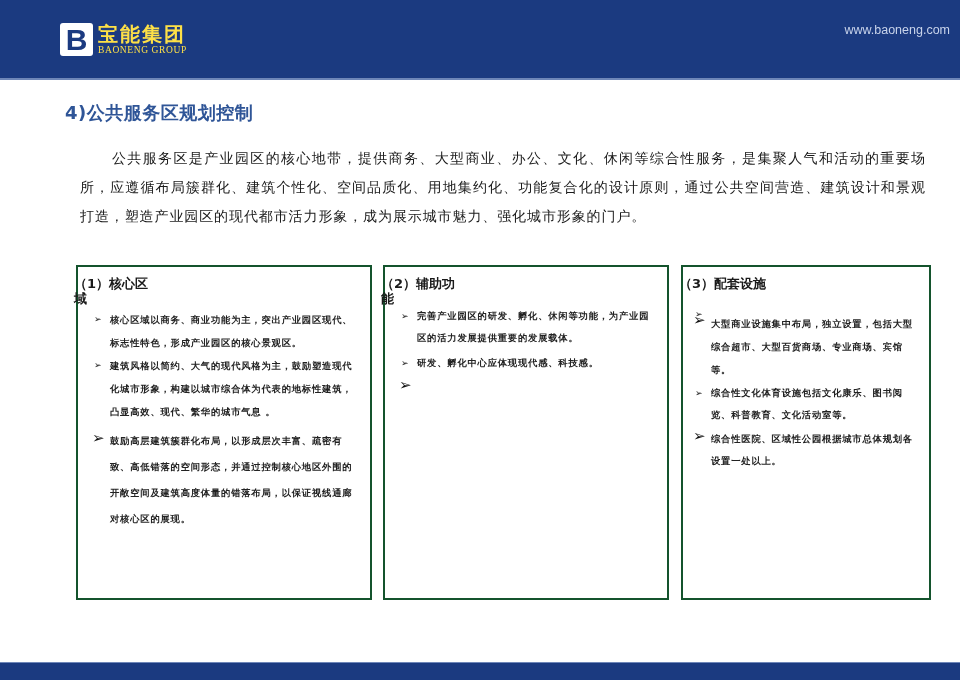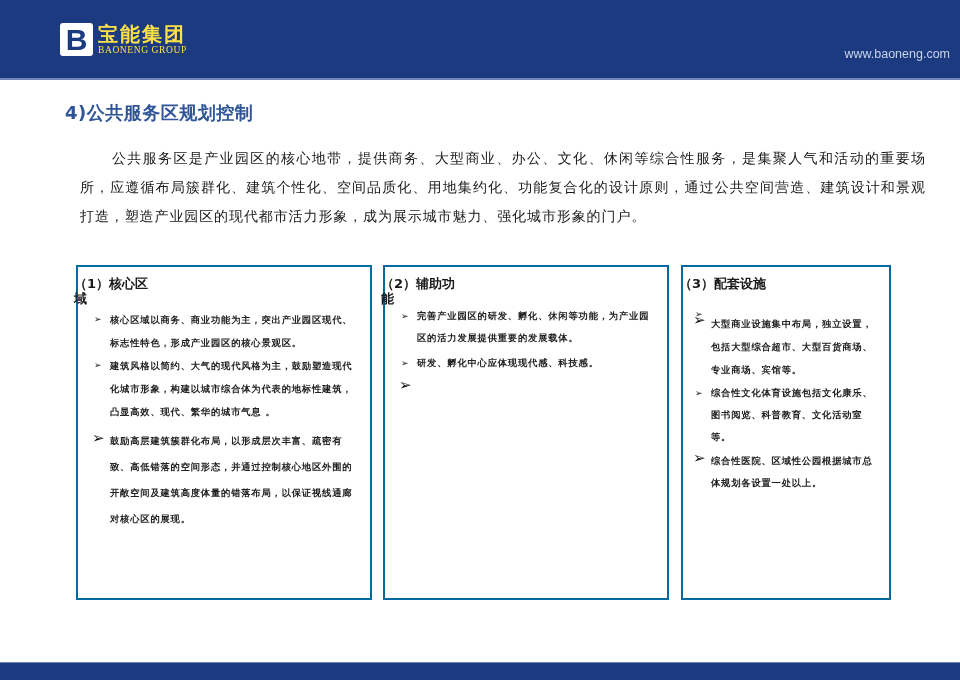--- a/index.html
+++ b/index.html
@@ -19,34 +19,34 @@
   .logo-mark {
     width: 33px; height: 33px; background: #ffffff; border-radius: 3px;
     color: #1b3a80; font-family: "Liberation Sans", sans-serif; font-weight: bold;
     font-size: 30px; line-height: 33px; text-align: center;
   }
   .logo-text { margin-left: 5px; color: #fde047; }
   .logo-cn { font-size: 20px; font-weight: bold; letter-spacing: 2px; line-height: 22px; }
   .logo-en { font-family: Liberation Serif, serif; font-size: 9.5px; letter-spacing: 0.6px; line-height: 11px; }
   .site-url {
     position: absolute; right: 10px; top: 23px;
-    color: #c8d3ea; font-family: "Liberation Sans", sans-serif; font-size: 12.5px; margin-top: 24px;
+    color: #c8d3ea; font-family: "Liberation Sans", sans-serif; font-size: 12.5px;
   }
   .page-title {
     position: absolute; left: 65px; top: 101px;
     color: #2f5597; font-size: 18px; font-weight: bold; letter-spacing: 0.5px;
   }
   .intro {
     position: absolute; left: 80px; top: 144px; width: 846px;
     font-size: 14px; font-weight: normal; line-height: 29px; letter-spacing: 0.9px;
     text-indent: 32px; text-align: justify; color: #1a1a1a;
   }
   .box {
     position: absolute; top: 265px; height: 335px;
-    border: 2px solid #0369a1; box-sizing: border-box;
+    border: 2px solid #14532d; box-sizing: border-box;
     background: #ffffff;
   }
   .box-title {
     position: absolute; left: -4px; top: 9px;
     font-size: 13px; font-weight: bold; line-height: 15px; color: #1a1a1a;
   }
   .box-title.wrap { width: 78px; }
   .box-list { list-style: none; margin: 0; padding: 0; position: absolute; left: 0; right: 0; }
   .box-list li {
     position: relative; padding-left: 32px; padding-right: 10px;
@@ -105,21 +105,21 @@
     <li style="line-height:22px; margin-top:3px;">
       <span class="bullet">➢</span>
       <span>研发、孵化中心应体现现代感、科技感。</span>
     </li>
     <li style="line-height:21px; margin-top:4px;">
       <span class="bullet big">➢</span>
     </li>
   </ul>
 </div>
 
-<div class="box" style="left:681px; width:210px;">
+<div class="box" style="left:681px; width:250px;">
   <div class="box-title">（3）配套设施</div>
   <ul class="box-list" style="top:37px;">
     <li style="line-height:21px; padding-left:28px;">
       <span class="bullet" style="left:12px;">➢</span>
     </li>
     <li style="line-height:23px; margin-top:8px; padding-left:28px;">
       <span class="bullet big" style="left:10px;">➢</span>
       <span>大型商业设施集中布局，独立设置，包括大型综合超市、大型百货商场、专业商场、宾馆等。</span>
     </li>
     <li style="line-height:22px; margin-top:1px; padding-left:28px;">

